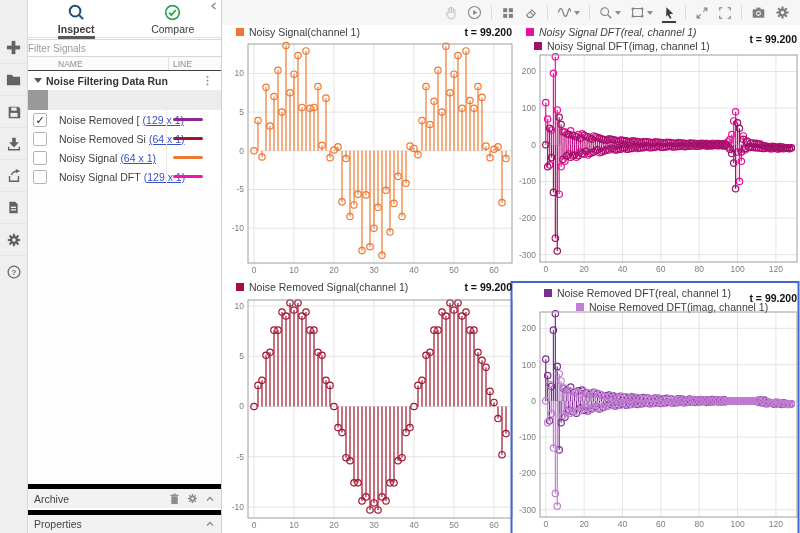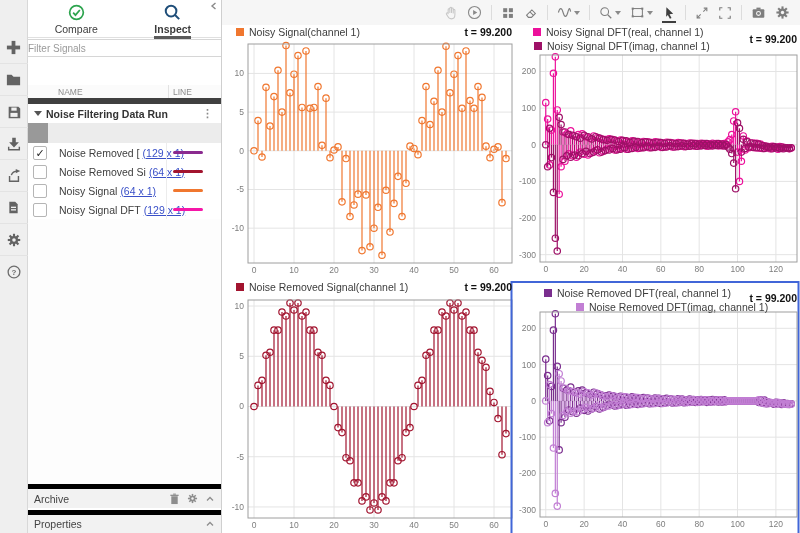--- a/index.html
+++ b/index.html
@@ -10,21 +10,21 @@
   .tool:first-child{border-top:none;}
   
   .panel{width:194px;background:#fff;border-right:1px solid #cfcfcf;display:flex;flex-direction:column;box-sizing:border-box;position:relative;font-size:10.5px;color:#404040;}
   .tabs{height:34px;display:flex;align-items:flex-start;justify-content:space-around;position:relative;border-bottom:1px solid #e0e0e0;padding-top:3px;}
   .tab{display:flex;flex-direction:column;align-items:center;width:72px;cursor:pointer;color:#3c3c3c;font-size:10.5px;}
   .tab .tlabel{margin-top:1px;}
   .tab.active .tlabel{border-bottom:3px solid #5a5a5a;padding-bottom:1px;font-weight:bold;}
   .collapse{position:absolute;right:2px;top:1px;cursor:pointer;}
   .filter{height:14px;margin:1px 0 0 0;border:1px solid #d6d6d6;border-left:none;border-right:none;font-size:10px;padding:1px 0;color:#444;font-family:"Liberation Sans",sans-serif;outline:none;}
   .filter::placeholder{color:#9a9a9a;}
-  .cols{height:13px;background:#fbfbfb;border-bottom:6px solid #404040;font-size:8.5px;color:#8c8c8c;display:flex;align-items:center;position:relative;margin-top:28px;}
+  .cols{height:13px;background:#fbfbfb;border-bottom:1px solid #404040;font-size:8.5px;color:#8c8c8c;display:flex;align-items:center;position:relative;}
   .cols .c-name{margin-left:30px;}
   .cols .c-line{position:absolute;left:140px;border-left:1px solid #e2e2e2;padding-left:4px;height:100%;display:flex;align-items:center;}
   .run-row{height:19px;display:flex;align-items:center;font-weight:bold;font-size:10.5px;color:#333;position:relative;cursor:pointer;}
   .run-row .tri{margin:0 4px 0 6px;}
   .kebab{position:absolute;right:8px;color:#8a8a8a;font-size:11px;letter-spacing:0;cursor:pointer;}
   .tri{width:0;height:0;border-left:4px solid transparent;border-right:4px solid transparent;border-top:5px solid #555;display:inline-block;}
   .tri.white{border-top-color:#fff;}
   .bus-row{height:20px;display:flex;align-items:stretch;cursor:pointer;}
   .bus-gutter{width:20px;background:#999;}
   .bus-bar{width:157px;background:#5b5b5b;color:#fff;display:flex;align-items:center;font-size:10.5px;}
@@ -123,33 +123,33 @@
     <div class="tool">
       <svg width="16" height="16" viewBox="0 0 18 18">
           <circle cx="9" cy="9" r="6.6" stroke="#6e6e6e" stroke-width="1.5" fill="none"></circle>
           <text x="9" y="12.4" font-size="9" font-weight="bold" fill="#6e6e6e" text-anchor="middle" font-family="Liberation Sans, sans-serif">?</text>
         </svg>
     </div>
   </div>
 
   <div class="panel">
     <div class="tabs">
+      <div class="tab active">
+        <svg width="19" height="19" viewBox="0 0 20 20">
+            <circle cx="8.5" cy="8.5" r="5.6" stroke="#1f4e79" stroke-width="2.1" fill="none"></circle>
+            <line x1="12.7" y1="12.7" x2="17" y2="17" stroke="#1f4e79" stroke-width="2.1"></line>
+          </svg>
+        <span class="tlabel">Inspect</span>
+      </div>
       <div class="tab">
         <svg width="19" height="19" viewBox="0 0 20 20">
             <circle cx="10" cy="10" r="7.2" stroke="#2da44e" stroke-width="1.8" fill="none"></circle>
             <path d="M6.5 10.2l2.4 2.6 4.6-5.4" stroke="#2da44e" stroke-width="1.8" fill="none"></path>
           </svg>
         <span class="tlabel">Compare</span>
-      </div>
-      <div class="tab active">
-        <svg width="19" height="19" viewBox="0 0 20 20">
-            <circle cx="8.5" cy="8.5" r="5.6" stroke="#1f4e79" stroke-width="2.1" fill="none"></circle>
-            <line x1="12.7" y1="12.7" x2="17" y2="17" stroke="#1f4e79" stroke-width="2.1"></line>
-          </svg>
-        <span class="tlabel">Inspect</span>
       </div>
       <div class="collapse">
         <svg width="10" height="10" viewBox="0 0 10 10">
             <polyline points="6.5,2 3,5 6.5,8" stroke="#8a8a8a" stroke-width="1.4" fill="none"></polyline>
           </svg>
       </div>
     </div>
     <input class="filter" placeholder="Filter Signals" style="">
     <div class="cols">
       <span class="c-name">NAME</span>
@@ -1746,21 +1746,21 @@
         <circle cx="569.2462686567164" cy="404.15929203539827" r="3.2" fill="none" stroke="#c27fd4" stroke-width="1.2"></circle>
         <rect x="318" y="312" width="257" height="205" fill="none" stroke="#9e9e9e" stroke-width="1"></rect>
       </svg>
 
     <div class="lg" style="left:14px;top:26px;">
       <span class="chip" style="background-color: rgb(240, 119, 47);"></span>
       <span class="llabel">Noisy Signal(channel 1)</span>
     </div>
     <div class="tlab" style="left:178px;top:26px;">t = 99.200</div>
 
-    <div class="lg" style="left:311px;top:26px;">
+    <div class="lg" style="left:304px;top:26px;font-style:italic;">
       <span class="chip" style="background-color: rgb(236, 17, 155);"></span>
       <span class="llabel">Noisy Signal DFT(real, channel 1)</span>
     </div>
     <div class="lg" style="left:312px;top:40px;align-items:center;">
       <span class="chip" style="background-color: rgb(158, 17, 103);"></span>
       <span class="llabel">Noisy Signal DFT(imag, channel 1)</span>
     </div>
     <div class="tlab" style="left:463px;top:33px;">t = 99.200</div>
 
     <div class="lg" style="left:14px;top:281px;text-align:center;">

